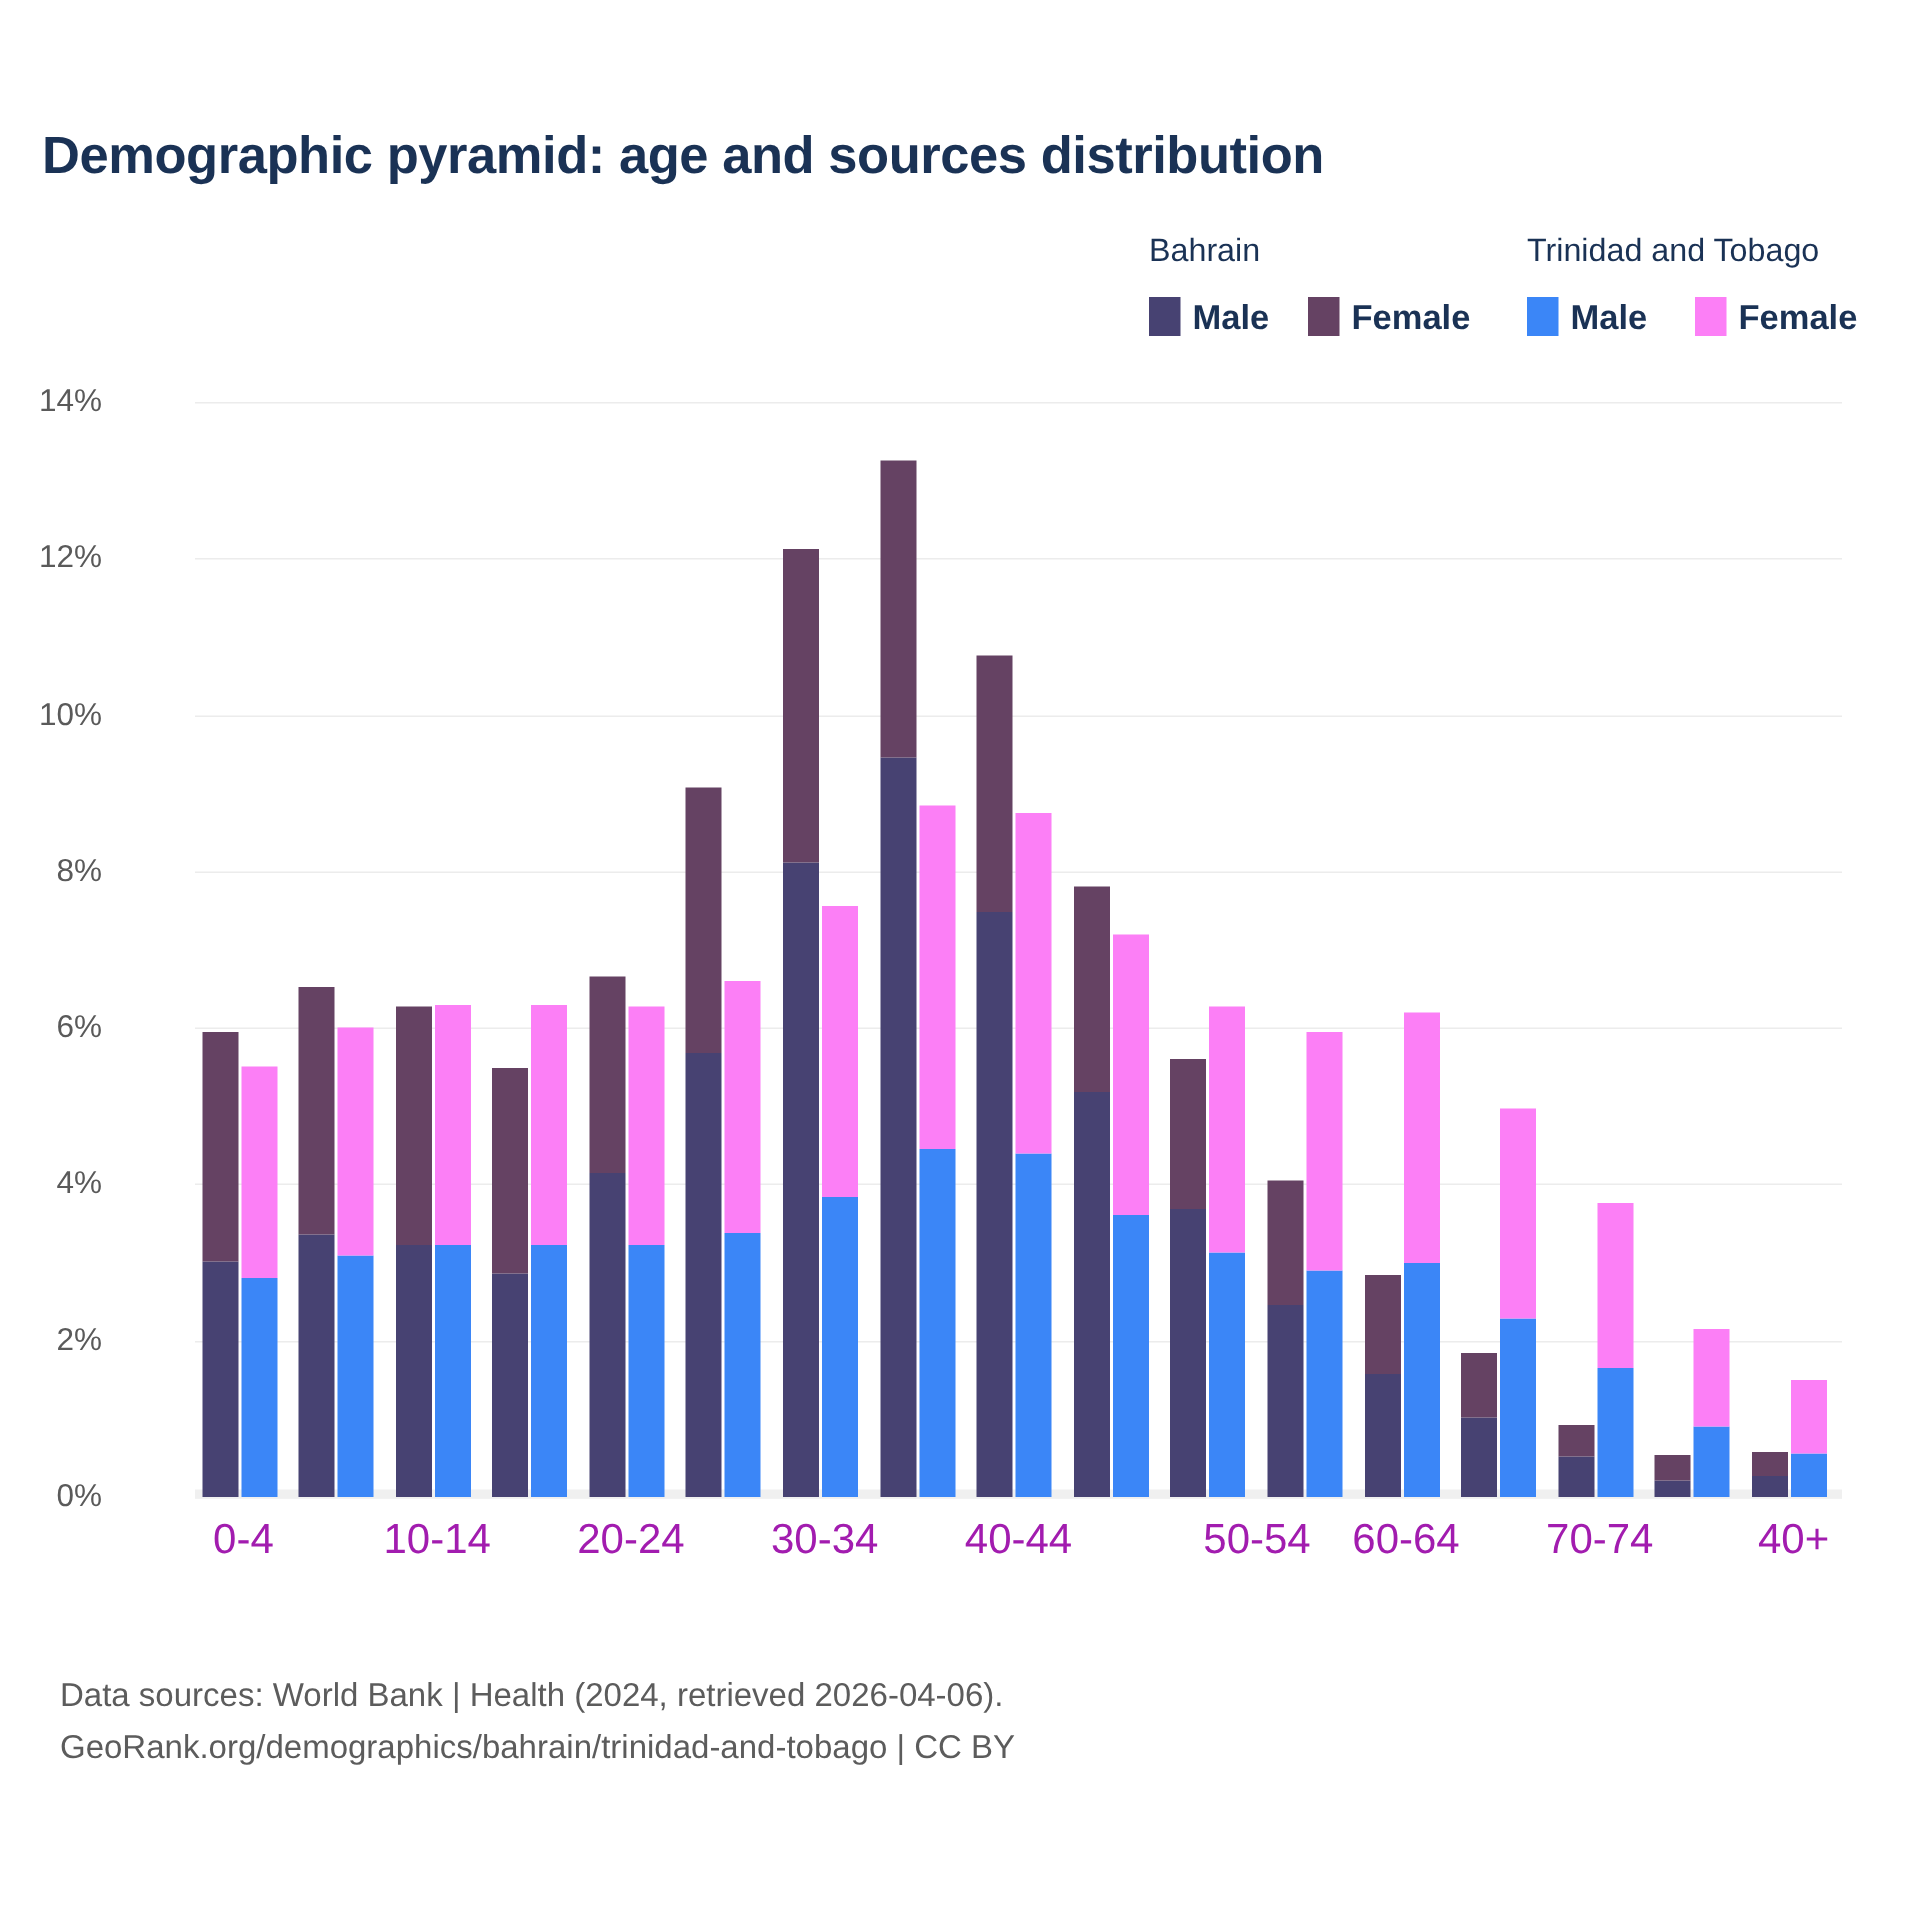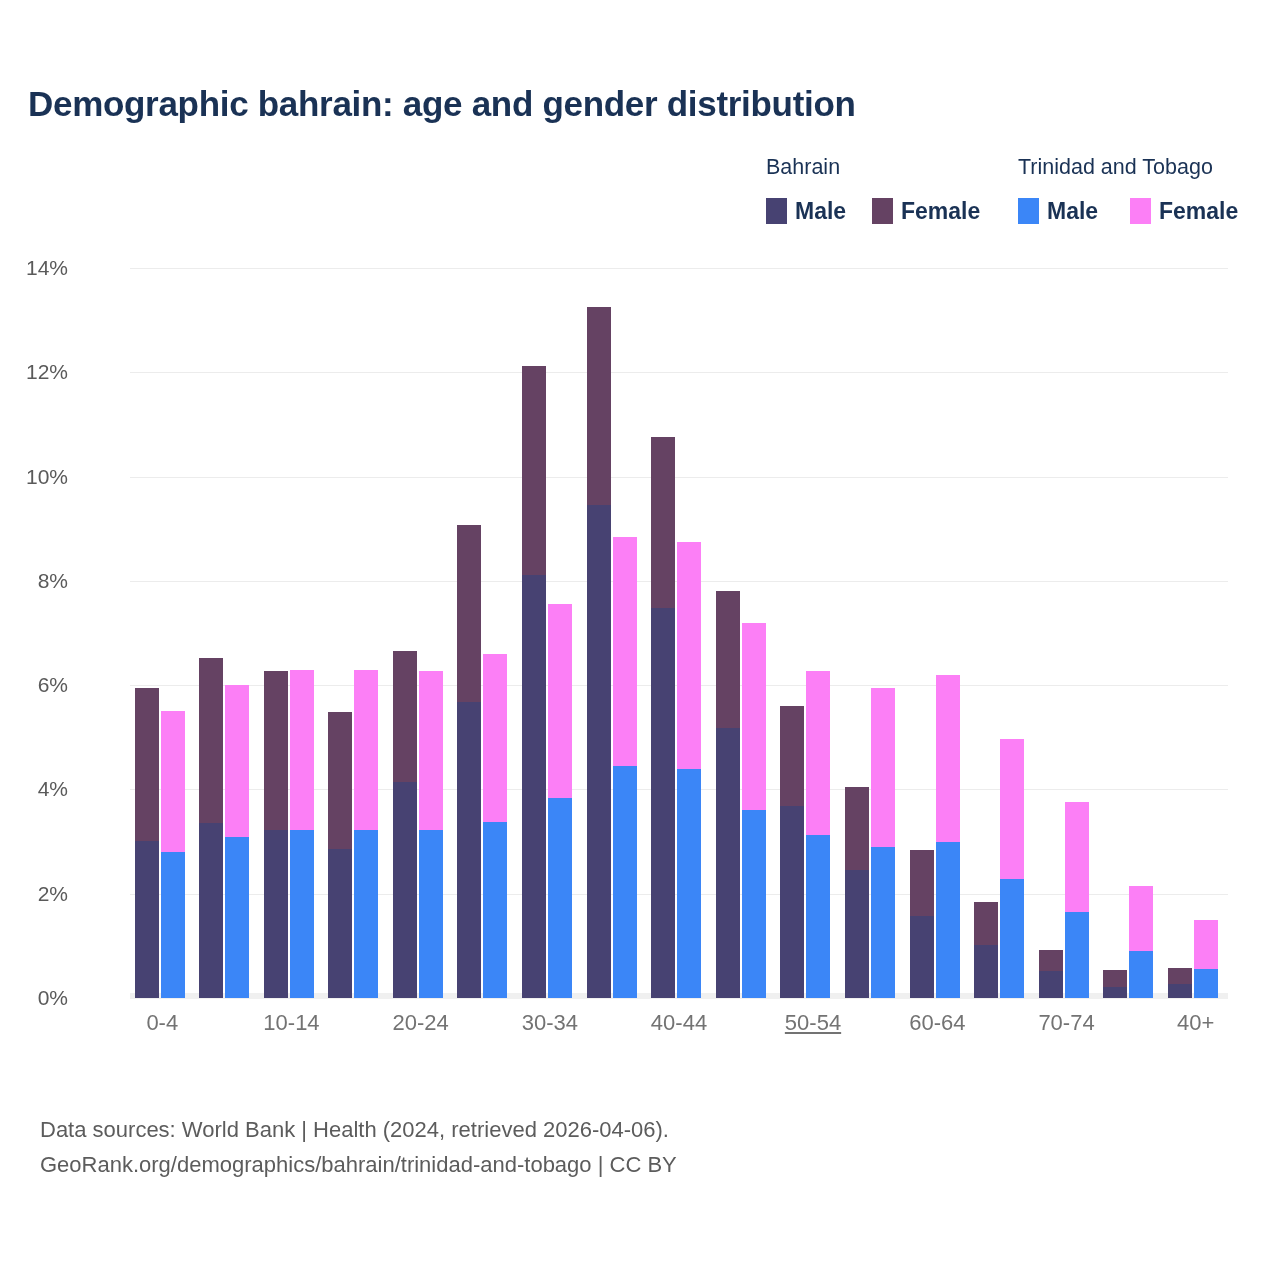--- a/index.html
+++ b/index.html
@@ -132,22 +132,22 @@
     bottom: 0;
     width: 24px;
   }
   .bar-a { left: 3px; }
   .bar-b { left: 29px; }
   .seg { position: absolute; left: 0; width: 100%; }
 
   .xtick-label {
     position: absolute;
     top: 742px;
-    font-size: 22px;
-    color: #737373;
+    font-size: 28px;
+    color: #a21caf;
     white-space: nowrap;
     transform: translateX(-50%);
   }
 
   
   #footer {
     position: absolute;
     left: 40px; top: 1112px;
     width: 1100px;
   }
@@ -156,21 +156,21 @@
     color: #5c5c5c;
     line-height: 1.6;
     white-space: nowrap;
   }
 </style>
 </head>
 <body>
 
 <div id="page">
 
-  <div id="chart-title">Demographic bahrain: age and gender distribution</div>
+  <div id="chart-title">Demographic pyramid: age and sources distribution</div>
 
   <div id="legend">
     <div class="legend-group-titles">
       <div class="legend-group-title" id="legend-title-a">Bahrain</div>
       <div class="legend-group-title" id="legend-title-b">Trinidad and Tobago</div>
     </div>
     <div class="legend-row">
       <div class="legend-item" id="legend-item-0">
         <span class="legend-swatch" style="background:#474272"></span>
         <span class="legend-label">Male</span>
@@ -385,21 +385,21 @@
               <div class="seg" style="bottom: 28.6786px; height: 49.5357px; background: rgb(252, 127, 246);"></div>
             </div>
           </div>
         </div>
       <div id="xtick-labels">
           <div class="xtick-label" style="left: 32.2941px;">0-4</div>
           <div class="xtick-label" style="left: 161.471px;">10-14</div>
           <div class="xtick-label" style="left: 290.647px;">20-24</div>
           <div class="xtick-label" style="left: 419.824px;">30-34</div>
           <div class="xtick-label" style="left: 549px;">40-44</div>
-          <div class="xtick-label" style="left: 683px; text-decoration: underline;">50-54</div>
+          <div class="xtick-label" style="left: 708px;">50-54</div>
           <div class="xtick-label" style="left: 807.353px;">60-64</div>
           <div class="xtick-label" style="left: 936.529px;">70-74</div>
           <div class="xtick-label" style="left: 1065.71px;">40+</div>
         </div>
     </div>
   </div>
 
   <div id="footer">
     <div class="footer-line">Data sources: World Bank | Health (2024, retrieved 2026-04-06).</div>
     <div class="footer-line">GeoRank.org/demographics/bahrain/trinidad-and-tobago | CC BY</div>

